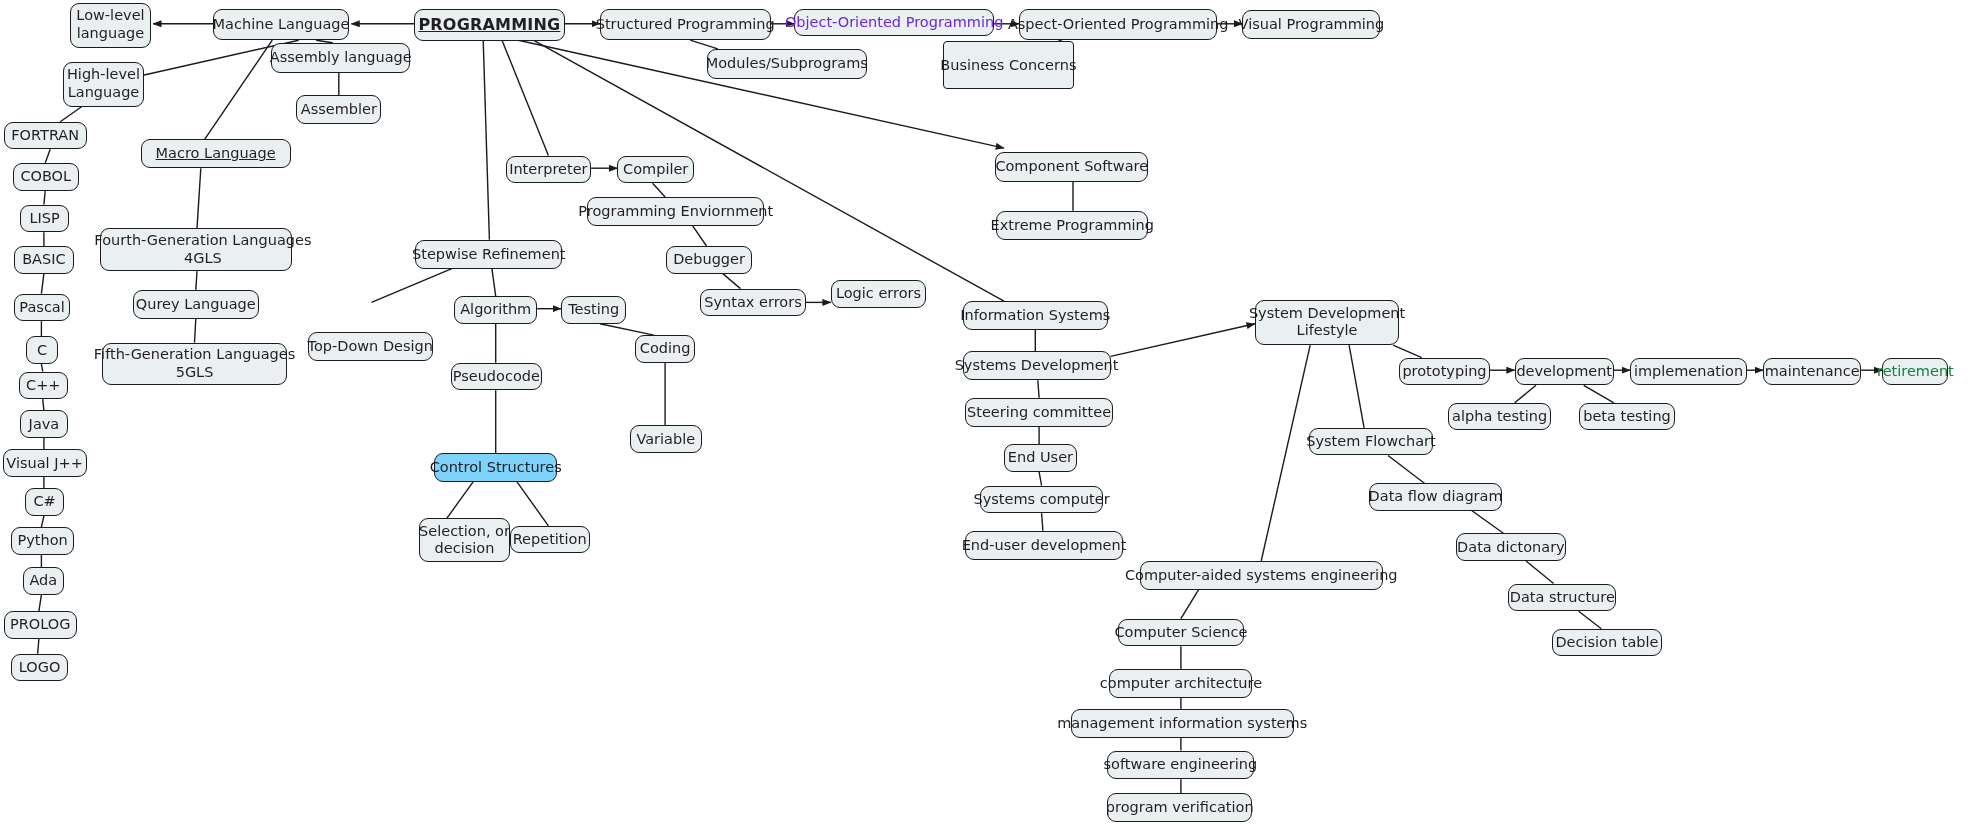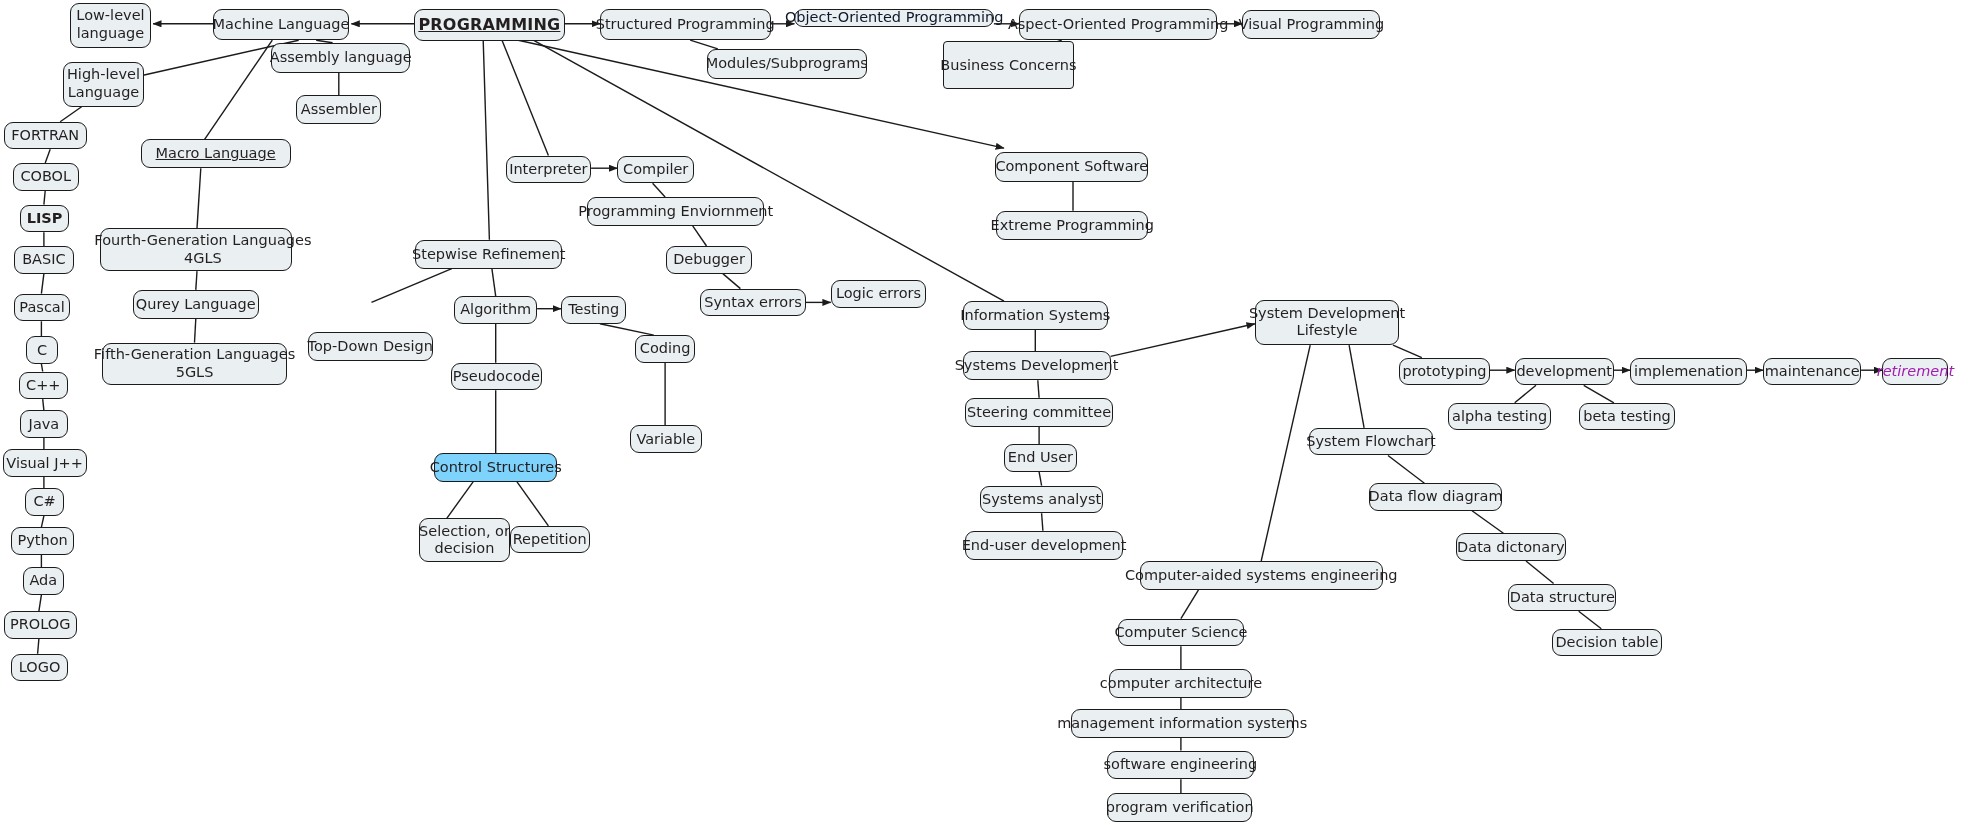--- a/index.html
+++ b/index.html
@@ -142,39 +142,39 @@
       <div class="node" style="left: 213.3px; top: 8.8px; width: 135.5px; height: 31.4px; background: rgb(234, 240, 242); border-color: rgb(27, 27, 27); color: rgb(35, 31, 32);">Machine Language</div>
       <div class="node two-line" style="left: 70.3px; top: 2.5px; width: 80.3px; height: 45.2px; background: rgb(234, 240, 242); border-color: rgb(27, 27, 27); color: rgb(35, 31, 32);">Low-level
 language</div>
       <div class="node two-line" style="left: 62.7px; top: 61.5px; width: 81.6px; height: 45.2px; background: rgb(234, 240, 242); border-color: rgb(27, 27, 27); color: rgb(35, 31, 32);">High-level
 Language</div>
       <div class="node" style="left: 271.1px; top: 42.7px; width: 139.3px; height: 30.1px; background: rgb(234, 240, 242); border-color: rgb(27, 27, 27); color: rgb(35, 31, 32);">Assembly language</div>
       <div class="node" style="left: 296.2px; top: 95.4px; width: 85.3px; height: 28.9px; background: rgb(234, 240, 242); border-color: rgb(27, 27, 27); color: rgb(35, 31, 32);">Assembler</div>
       <div class="node" style="left: 140.6px; top: 139.3px; width: 150px; height: 28.9px; background: rgb(234, 240, 242); border-color: rgb(27, 27, 27); color: rgb(35, 31, 32); text-decoration: underline;">Macro Language</div>
       <div class="node" style="left: 3.8px; top: 121.7px; width: 82.8px; height: 27.6px; background: rgb(234, 240, 242); border-color: rgb(27, 27, 27); color: rgb(35, 31, 32);">FORTRAN</div>
       <div class="node" style="left: 12.5px; top: 163.1px; width: 66.5px; height: 27.6px; background: rgb(234, 240, 242); border-color: rgb(27, 27, 27); color: rgb(35, 31, 32);">COBOL</div>
-      <div class="node" style="left: 20.1px; top: 204.6px; width: 48.9px; height: 27.6px; background: rgb(234, 240, 242); border-color: rgb(27, 27, 27); color: rgb(35, 31, 32); font-weight: bold;">LISP</div>
+      <div class="node" style="left: 20.1px; top: 204.6px; width: 48.9px; height: 27.6px; background: rgb(234, 240, 242); border-color: rgb(27, 27, 27); color: rgb(35, 31, 32);">LISP</div>
       <div class="node" style="left: 13.8px; top: 246px; width: 60.2px; height: 27.6px; background: rgb(234, 240, 242); border-color: rgb(27, 27, 27); color: rgb(35, 31, 32);">BASIC</div>
       <div class="node" style="left: 13.8px; top: 293.7px; width: 56.5px; height: 27.6px; background: rgb(234, 240, 242); border-color: rgb(27, 27, 27); color: rgb(35, 31, 32);">Pascal</div>
       <div class="node" style="left: 26.4px; top: 336.3px; width: 31.4px; height: 27.6px; background: rgb(234, 240, 242); border-color: rgb(27, 27, 27); color: rgb(35, 31, 32);">C</div>
       <div class="node" style="left: 18.8px; top: 371.5px; width: 48.9px; height: 27.6px; background: rgb(234, 240, 242); border-color: rgb(27, 27, 27); color: rgb(35, 31, 32);">C++</div>
       <div class="node" style="left: 20.1px; top: 410.4px; width: 47.7px; height: 27.6px; background: rgb(234, 240, 242); border-color: rgb(27, 27, 27); color: rgb(35, 31, 32);">Java</div>
       <div class="node" style="left: 2.5px; top: 449.3px; width: 84.1px; height: 27.6px; background: rgb(234, 240, 242); border-color: rgb(27, 27, 27); color: rgb(35, 31, 32);">Visual J++</div>
       <div class="node" style="left: 25.1px; top: 488.2px; width: 38.9px; height: 27.6px; background: rgb(234, 240, 242); border-color: rgb(27, 27, 27); color: rgb(35, 31, 32);">C#</div>
       <div class="node" style="left: 11.3px; top: 527.1px; width: 62.7px; height: 27.6px; background: rgb(234, 240, 242); border-color: rgb(27, 27, 27); color: rgb(35, 31, 32);">Python</div>
       <div class="node" style="left: 22.6px; top: 567.2px; width: 41.4px; height: 27.6px; background: rgb(234, 240, 242); border-color: rgb(27, 27, 27); color: rgb(35, 31, 32);">Ada</div>
       <div class="node" style="left: 3.8px; top: 611.2px; width: 72.8px; height: 27.6px; background: rgb(234, 240, 242); border-color: rgb(27, 27, 27); color: rgb(35, 31, 32);">PROLOG</div>
       <div class="node" style="left: 11.3px; top: 653.8px; width: 56.5px; height: 27.6px; background: rgb(234, 240, 242); border-color: rgb(27, 27, 27); color: rgb(35, 31, 32);">LOGO</div>
       <div class="node two-line" style="left: 100.4px; top: 228.4px; width: 192px; height: 42.7px; background: rgb(234, 240, 242); border-color: rgb(27, 27, 27); color: rgb(35, 31, 32); padding-left: 20px;">Fourth-Generation Languages
 4GLS</div>
       <div class="node" style="left: 133px; top: 289.9px; width: 125.5px; height: 28.9px; background: rgb(234, 240, 242); border-color: rgb(27, 27, 27); color: rgb(35, 31, 32);">Qurey Language</div>
       <div class="node two-line" style="left: 101.7px; top: 342.6px; width: 185.7px; height: 42.7px; background: rgb(234, 240, 242); border-color: rgb(27, 27, 27); color: rgb(35, 31, 32);">Fifth-Generation Languages
 5GLS</div>
       <div class="node" style="left: 599.9px; top: 8.8px; width: 170.7px; height: 31.4px; background: rgb(234, 240, 242); border-color: rgb(27, 27, 27); color: rgb(35, 31, 32);">Structured Programming</div>
-      <div class="node" style="left: 794.4px; top: 8.8px; width: 199.5px; height: 18px; background: rgb(234, 240, 242); border-color: rgb(27, 27, 27); color: #0f172a;">Object-Oriented Programming</div>
+      <div class="node" style="left: 794.4px; top: 8.8px; width: 199.5px; height: 27px; background: rgb(234, 240, 242); border-color: rgb(27, 27, 27); color: #6d28d9;">Object-Oriented Programming</div>
       <div class="node" style="left: 1019px; top: 8.8px; width: 198.3px; height: 31.4px; background: rgb(234, 240, 242); border-color: rgb(27, 27, 27); color: rgb(35, 31, 32);">Aspect-Oriented Programming</div>
       <div class="node" style="left: 1242.4px; top: 10px; width: 138px; height: 28.9px; background: rgb(234, 240, 242); border-color: rgb(27, 27, 27); color: rgb(35, 31, 32);">Visual Programming</div>
       <div class="node" style="left: 706.5px; top: 48.9px; width: 160.6px; height: 30.1px; background: rgb(234, 240, 242); border-color: rgb(27, 27, 27); color: rgb(35, 31, 32);">Modules/Subprograms</div>
       <div class="node square" style="left: 942.5px; top: 41.4px; width: 131.8px; height: 47.7px; background: rgb(234, 240, 242); border-color: rgb(27, 27, 27); color: rgb(35, 31, 32);">Business Concerns</div>
       <div class="node" style="left: 995.2px; top: 151.8px; width: 153.1px; height: 30.1px; background: rgb(234, 240, 242); border-color: rgb(27, 27, 27); color: rgb(35, 31, 32);">Component Software</div>
       <div class="node" style="left: 996.4px; top: 210.8px; width: 151.8px; height: 28.9px; background: rgb(234, 240, 242); border-color: rgb(27, 27, 27); color: rgb(35, 31, 32);">Extreme Programming</div>
       <div class="node" style="left: 505.7px; top: 155.6px; width: 85.3px; height: 27.6px; background: rgb(234, 240, 242); border-color: rgb(27, 27, 27); color: rgb(35, 31, 32);">Interpreter</div>
       <div class="node" style="left: 617.4px; top: 155.6px; width: 76.6px; height: 27.6px; background: rgb(234, 240, 242); border-color: rgb(27, 27, 27); color: rgb(35, 31, 32);">Compiler</div>
       <div class="node" style="left: 587.3px; top: 197px; width: 176.9px; height: 28.9px; background: rgb(234, 240, 242); border-color: rgb(27, 27, 27); color: rgb(35, 31, 32);">Programming Enviornment</div>
       <div class="node" style="left: 666.4px; top: 246px; width: 85.3px; height: 27.6px; background: rgb(234, 240, 242); border-color: rgb(27, 27, 27); color: rgb(35, 31, 32);">Debugger</div>
@@ -188,29 +188,29 @@
       <div class="node" style="left: 630px; top: 425.4px; width: 71.5px; height: 27.6px; background: rgb(234, 240, 242); border-color: rgb(27, 27, 27); color: rgb(35, 31, 32);">Variable</div>
       <div class="node" style="left: 450.5px; top: 362.7px; width: 91.6px; height: 27.6px; background: rgb(234, 240, 242); border-color: rgb(27, 27, 27); color: rgb(35, 31, 32);">Pseudocode</div>
       <div class="node" style="left: 434.2px; top: 453px; width: 123px; height: 28.9px; background: #7dd3fc; border-color: rgb(27, 27, 27); color: rgb(35, 31, 32);">Control Structures</div>
       <div class="node two-line" style="left: 419px; top: 518.3px; width: 91px; height: 43.9px; background: rgb(234, 240, 242); border-color: rgb(27, 27, 27); color: rgb(35, 31, 32);">Selection, or
 decision</div>
       <div class="node" style="left: 509.5px; top: 525.8px; width: 80.3px; height: 27.6px; background: rgb(234, 240, 242); border-color: rgb(27, 27, 27); color: rgb(35, 31, 32);">Repetition</div>
       <div class="node" style="left: 962.5px; top: 301.2px; width: 145.6px; height: 28.9px; background: rgb(234, 240, 242); border-color: rgb(27, 27, 27); color: rgb(35, 31, 32);">Information Systems</div>
       <div class="node" style="left: 962.5px; top: 351.4px; width: 148.1px; height: 28.9px; background: rgb(234, 240, 242); border-color: rgb(27, 27, 27); color: rgb(35, 31, 32);">Systems Development</div>
       <div class="node" style="left: 965px; top: 397.8px; width: 148.1px; height: 28.9px; background: rgb(234, 240, 242); border-color: rgb(27, 27, 27); color: rgb(35, 31, 32);">Steering committee</div>
       <div class="node" style="left: 1004px; top: 444.2px; width: 72.8px; height: 27.6px; background: rgb(234, 240, 242); border-color: rgb(27, 27, 27); color: rgb(35, 31, 32);">End User</div>
-      <div class="node" style="left: 980.1px; top: 485.7px; width: 123px; height: 27.6px; background: rgb(234, 240, 242); border-color: rgb(27, 27, 27); color: rgb(35, 31, 32);">Systems analyst</div>
+      <div class="node" style="left: 980.1px; top: 485.7px; width: 123px; height: 27.6px; background: rgb(234, 240, 242); border-color: rgb(27, 27, 27); color: rgb(35, 31, 32);">Systems computer</div>
       <div class="node" style="left: 965px; top: 530.8px; width: 158.1px; height: 28.9px; background: rgb(234, 240, 242); border-color: rgb(27, 27, 27); color: rgb(35, 31, 32);">End-user development</div>
       <div class="node two-line" style="left: 1254.9px; top: 299.9px; width: 144.3px; height: 45.2px; background: rgb(234, 240, 242); border-color: rgb(27, 27, 27); color: rgb(35, 31, 32);">System Development
 Lifestyle</div>
       <div class="node" style="left: 1399.3px; top: 357.7px; width: 90.4px; height: 27.6px; background: rgb(234, 240, 242); border-color: rgb(27, 27, 27); color: rgb(35, 31, 32);">prototyping</div>
       <div class="node" style="left: 1514.7px; top: 357.7px; width: 99.1px; height: 27.6px; background: rgb(234, 240, 242); border-color: rgb(27, 27, 27); color: rgb(35, 31, 32);">development</div>
       <div class="node" style="left: 1630.2px; top: 357.7px; width: 116.7px; height: 27.6px; background: rgb(234, 240, 242); border-color: rgb(27, 27, 27); color: rgb(35, 31, 32);">implemenation</div>
       <div class="node" style="left: 1763.2px; top: 357.7px; width: 97.9px; height: 27.6px; background: rgb(234, 240, 242); border-color: rgb(27, 27, 27); color: rgb(35, 31, 32);">maintenance</div>
-      <div class="node" style="left: 1882.4px; top: 357.7px; width: 66px; height: 27.6px; background: rgb(234, 240, 242); border-color: rgb(27, 27, 27); color: #a21caf; font-style: italic;">retirement</div>
+      <div class="node" style="left: 1882.4px; top: 357.7px; width: 66px; height: 27.6px; background: rgb(234, 240, 242); border-color: rgb(27, 27, 27); color: #15803d;">retirement</div>
       <div class="node" style="left: 1448.2px; top: 402.8px; width: 102.9px; height: 27.6px; background: rgb(234, 240, 242); border-color: rgb(27, 27, 27); color: rgb(35, 31, 32);">alpha testing</div>
       <div class="node" style="left: 1578.7px; top: 402.8px; width: 96.6px; height: 27.6px; background: rgb(234, 240, 242); border-color: rgb(27, 27, 27); color: rgb(35, 31, 32);">beta testing</div>
       <div class="node" style="left: 1308.9px; top: 427.9px; width: 124.2px; height: 27.6px; background: rgb(234, 240, 242); border-color: rgb(27, 27, 27); color: rgb(35, 31, 32);">System Flowchart</div>
       <div class="node" style="left: 1369.1px; top: 483.2px; width: 133px; height: 27.6px; background: rgb(234, 240, 242); border-color: rgb(27, 27, 27); color: rgb(35, 31, 32);">Data flow diagram</div>
       <div class="node" style="left: 1455.7px; top: 533.3px; width: 110.4px; height: 27.6px; background: rgb(234, 240, 242); border-color: rgb(27, 27, 27); color: rgb(35, 31, 32);">Data dictonary</div>
       <div class="node" style="left: 1508.4px; top: 583.5px; width: 107.9px; height: 27.6px; background: rgb(234, 240, 242); border-color: rgb(27, 27, 27); color: rgb(35, 31, 32);">Data structure</div>
       <div class="node" style="left: 1552.4px; top: 628.7px; width: 109.2px; height: 27.6px; background: rgb(234, 240, 242); border-color: rgb(27, 27, 27); color: rgb(35, 31, 32);">Decision table</div>
       <div class="node" style="left: 1139.5px; top: 561px; width: 243.5px; height: 28.9px; background: rgb(234, 240, 242); border-color: rgb(27, 27, 27); color: rgb(35, 31, 32);">Computer-aided systems engineering</div>
       <div class="node" style="left: 1118.2px; top: 618.7px; width: 125.5px; height: 27.6px; background: rgb(234, 240, 242); border-color: rgb(27, 27, 27); color: rgb(35, 31, 32);">Computer Science</div>
       <div class="node" style="left: 1109.4px; top: 668.9px; width: 143.1px; height: 28.9px; background: rgb(234, 240, 242); border-color: rgb(27, 27, 27); color: rgb(35, 31, 32);">computer architecture</div>

